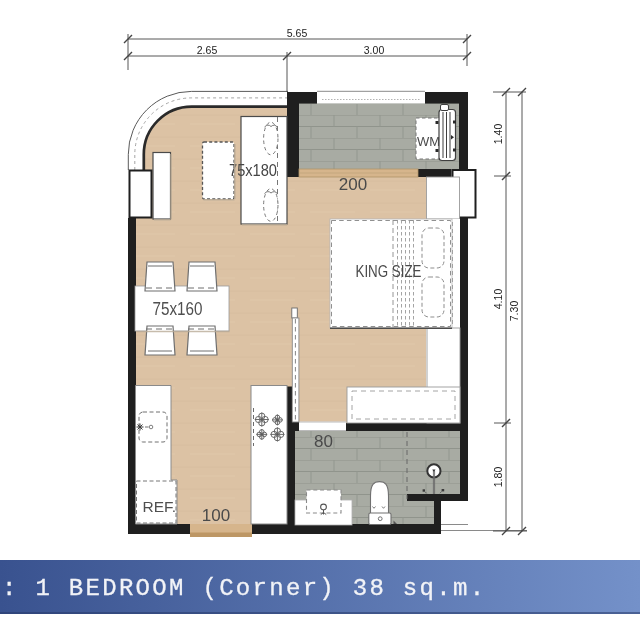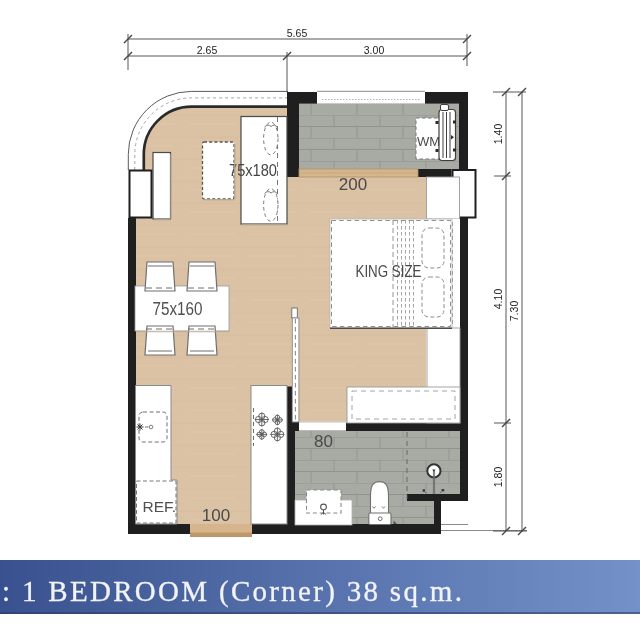--- a/index.html
+++ b/index.html
@@ -296,15 +296,15 @@
 </g>
 
 <text x="502" y="134" font-size="10.5" fill="#222222" text-anchor="middle" transform="rotate(-90 502 134)">1.40</text>
 <text x="502" y="299" font-size="10.5" fill="#222222" text-anchor="middle" transform="rotate(-90 502 299)">4.10</text>
 <text x="502" y="477" font-size="10.5" fill="#222222" text-anchor="middle" transform="rotate(-90 502 477)">1.80</text>
 <text x="518" y="311" font-size="10.5" fill="#222222" text-anchor="middle" transform="rotate(-90 518 311)">7.30</text>
 </svg>
 
 
 <div style="position:absolute;left:0;top:560px;width:640px;height:54px;background:linear-gradient(to right,#39528f,#7491c9);box-shadow:inset 0 -2px 0 rgba(40,58,105,0.55);">
-  <div style="font-family:Liberation Serif, serif;color:#f2f3f7;-webkit-text-stroke:0.3px #f2f3f7;font-size:29px;letter-spacing:2.3px;position:absolute;left:2px;top:15px;">: 1 BEDROOM (Corner) 38 sq.m.</div>
+  <div style="font-family:Liberation Mono, monospace;color:#f2f3f7;-webkit-text-stroke:0.3px #f2f3f7;font-size:24px;letter-spacing:2.3px;position:absolute;left:2px;top:15px;">: 1 BEDROOM (Corner) 38 sq.m.</div>
 </div>
 </div>
 
 </body></html>

